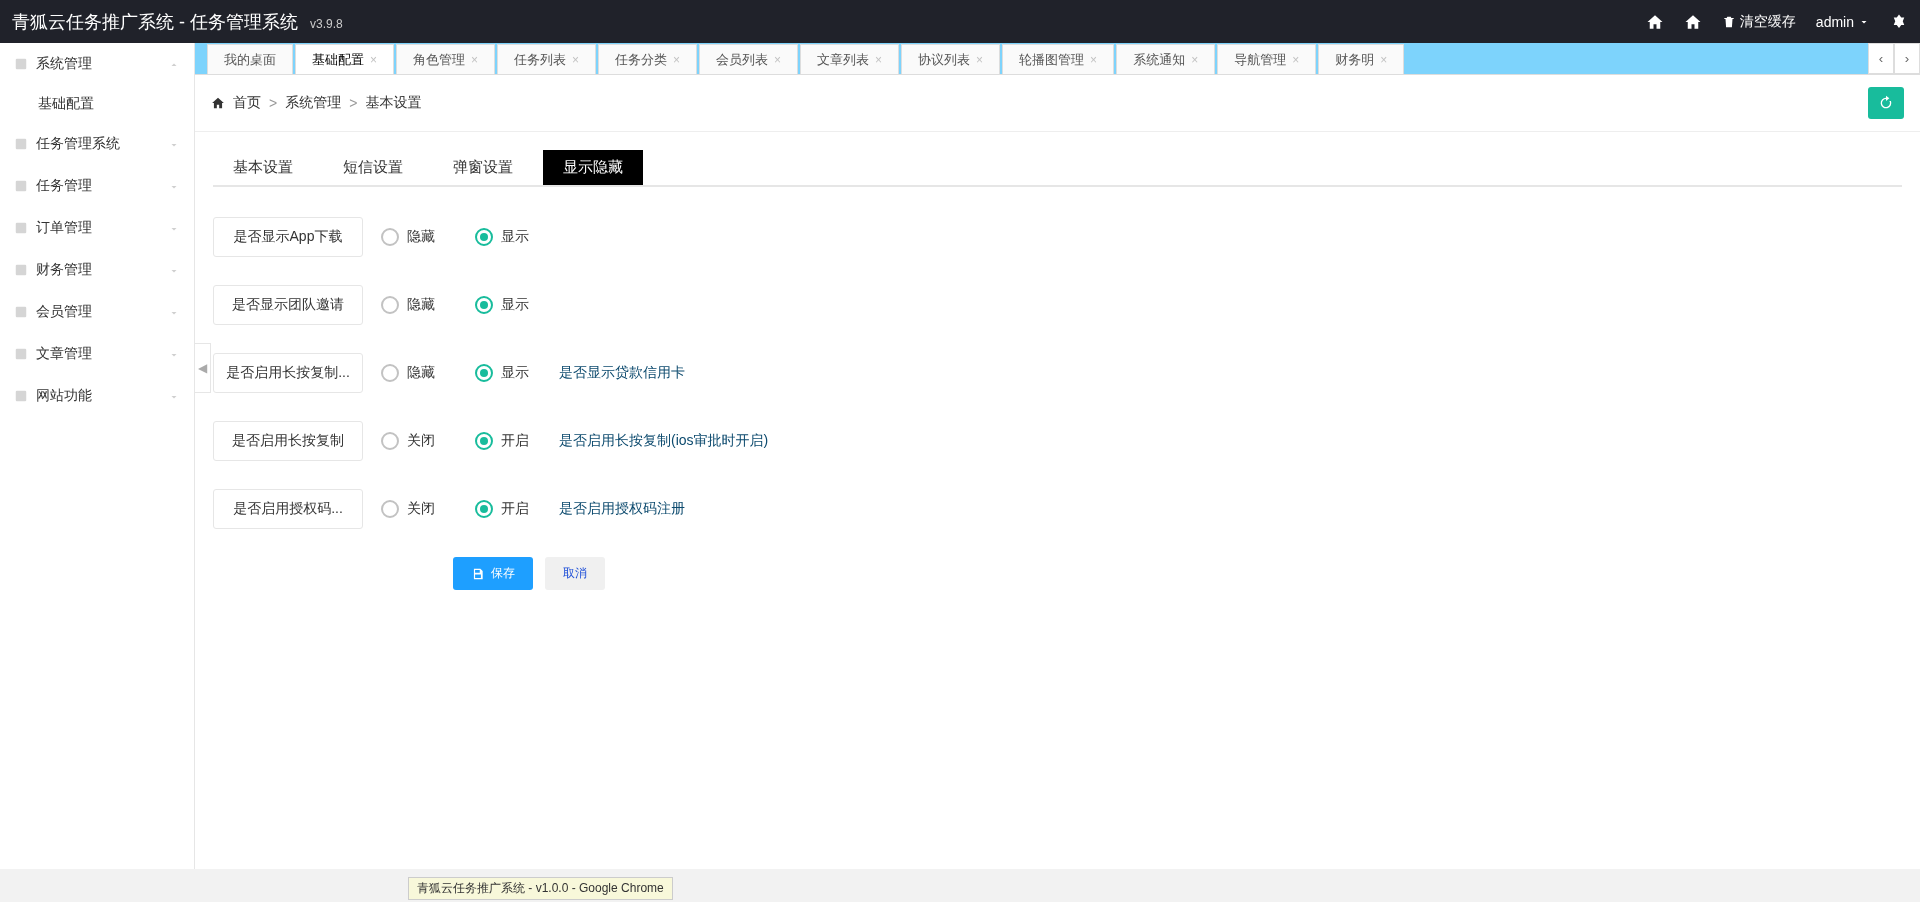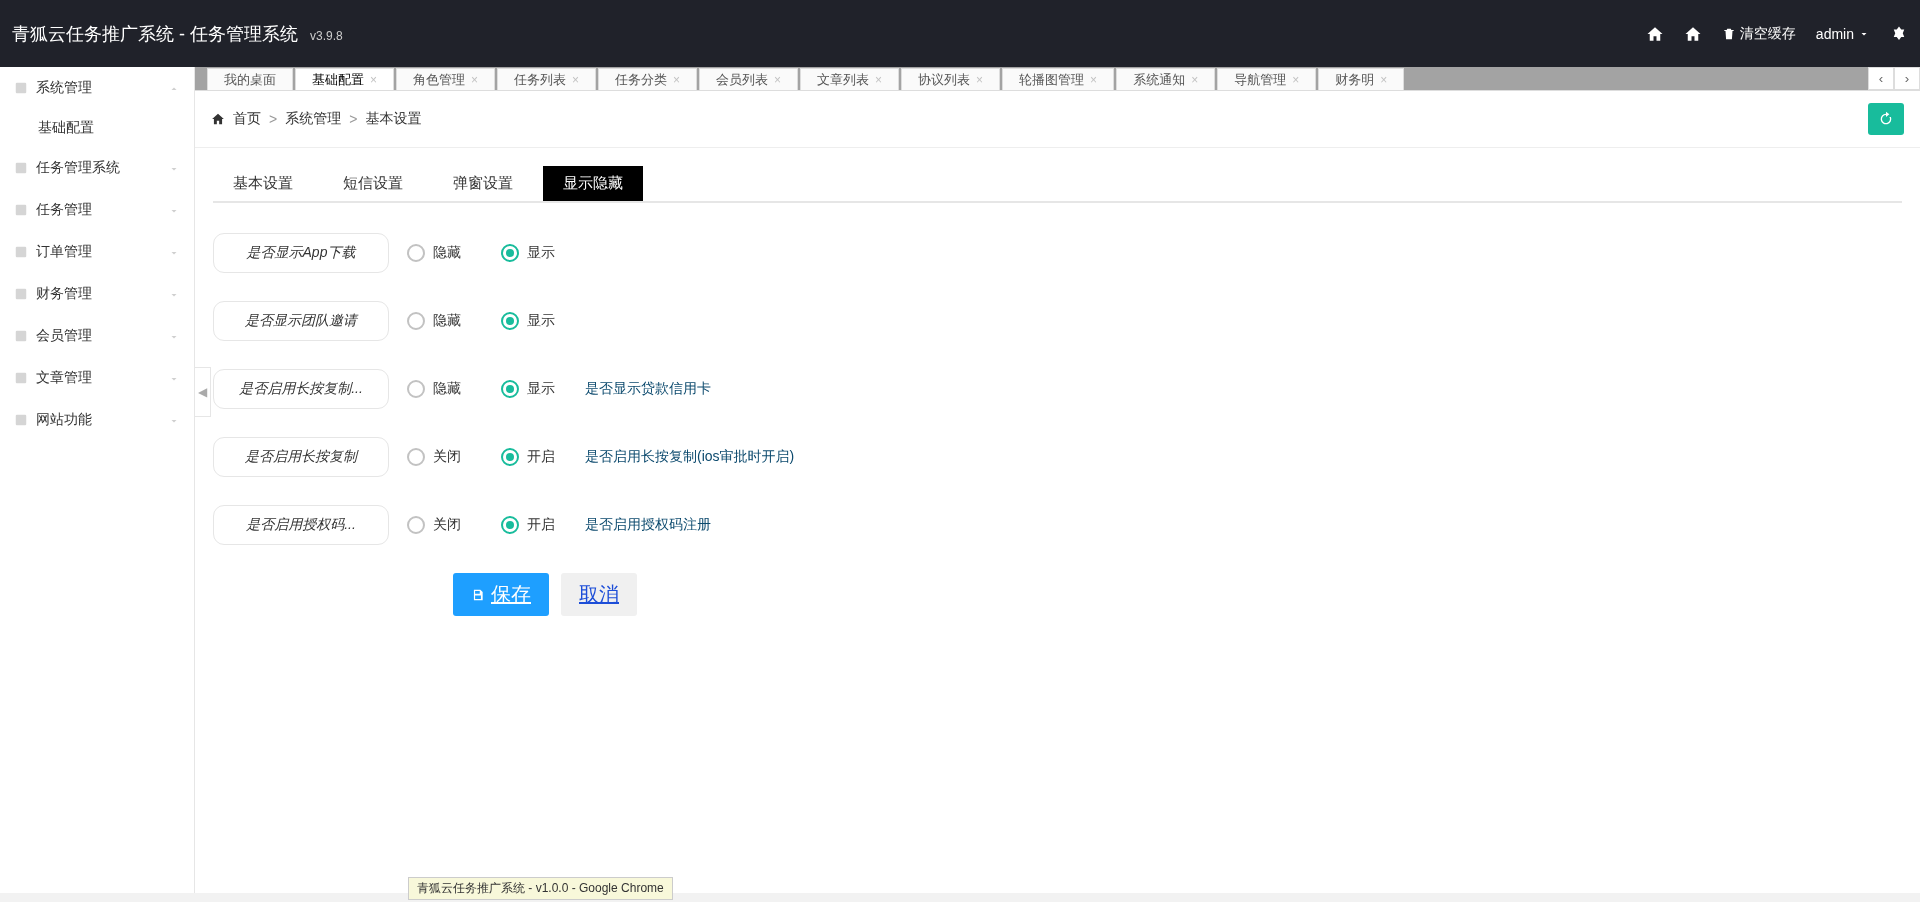--- a/index.html
+++ b/index.html
@@ -1,56 +1,56 @@
 <!DOCTYPE html>
 <html><head>
 <meta charset="utf-8">
 <style>
 * { box-sizing: border-box; margin: 0; padding: 0; }
 body { font-family: "Microsoft YaHei", Arial, sans-serif; font-size: 14px; color: #333; background: #f2f2f2; }
-.topbar { background: #20222a; color: #fff; height: 67px; display: flex; align-items: center; padding: 1px 12px; justify-content: space-between; }
+.topbar { background: #20222a; color: #fff; height: 43px; display: flex; align-items: center; padding: 1px 12px; justify-content: space-between; }
 .topbar-left { display: flex; align-items: baseline; gap: 8px; }
 .app-title { font-size: 18px; font-weight: 400; }
 .app-version { font-size: 12px; color: #ccc; margin-left: 4px; }
 .topbar-right { display: flex; align-items: center; gap: 20px; }
 .topbar-item { cursor: pointer; display: flex; align-items: center; gap: 4px; }
 .main-wrap { display: flex; height: calc(100vh - 52px - 24px); position: relative; }
 .sidebar { width: 195px; background: #fff; border-right: 1px solid #e6e6e6; overflow-y: auto; }
 .menu-item { display: flex; align-items: center; justify-content: space-between; padding: 12px 14px; cursor: pointer; color: #333; }
 .menu-item-left { display: flex; align-items: center; gap: 8px; }
 .menu-icon { width: 14px; height: 14px; opacity: .35; }
 .chevron { width: 12px; height: 12px; opacity: .4; }
 .submenu-item { padding: 10px 14px 10px 38px; color: #333; cursor: pointer; }
 .content { flex: 1; display: flex; flex-direction: column; background: #f2f2f2; min-width: 0; }
-.tabs-row { display: flex; align-items: stretch; height: 24px; background: #a3a3a3; border-bottom: 1px solid #ddd; position: relative; padding-left: 12px; }
+.tabs-row { display: flex; align-items: stretch; height: 32px; background: #7dd3fc; border-bottom: 1px solid #ddd; position: relative; padding-left: 12px; }
 .tabs-scroll { display: flex; overflow: hidden; flex: 1; }
 .tab { display: flex; align-items: center; gap: 6px; padding: 0 16px; background: #fafafa; border: 1px solid #ddd; border-bottom: none; margin-right: 2px; cursor: pointer; font-size: 13px; color: #555; white-space: nowrap; position: relative; top: 1px; }
 .tab.active { background: #fff; color: #000; border-bottom: 1px solid #fff; }
 .tab-close { color: #c2c2c2; font-size: 12px; }
 .tabs-nav { display: flex; }
 .tabs-nav button { width: 26px; border: 1px solid #ddd; background: #fff; cursor: pointer; color: #666; }
 .breadcrumb-bar { background: #fff; padding: 12px 16px; display: flex; align-items: center; justify-content: space-between; border-bottom: 1px solid #eee; }
 .breadcrumb { display: flex; align-items: center; gap: 8px; color: #333; }
 .breadcrumb .sep { color: #999; }
 .refresh-btn { background: #18bc9c; border: none; width: 36px; height: 32px; border-radius: 3px; cursor: pointer; display: flex; align-items: center; justify-content: center; }
 .page-body { background: #fff; margin: 0; padding: 18px; flex: 1; overflow: auto; }
 .sub-tabs { display: flex; border-bottom: 2px solid #e6e6e6; margin-bottom: 30px; }
 .sub-tab { padding: 8px 20px; margin-right: 10px; cursor: pointer; font-size: 15px; color: #333; font-weight: 500; }
 .sub-tab.active { background: #000; color: #fff; }
 .form-row { display: flex; align-items: center; margin-bottom: 28px; }
-.form-label { width: 176px; text-align: center; padding: 10px 8px; border: 1px solid #e6e6e6; border-radius: 11px; font-size: 14px; white-space: nowrap; overflow: hidden; text-overflow: ellipsis; margin-right: 18px; font-style: italic; }
+.form-label { width: 150px; text-align: center; padding: 10px 8px; border: 1px solid #e6e6e6; border-radius: 3px; font-size: 14px; white-space: nowrap; overflow: hidden; text-overflow: ellipsis; margin-right: 18px; }
 .radio-group { display: flex; gap: 40px; }
 .radio-opt { display: flex; align-items: center; gap: 8px; cursor: pointer; }
 .radio-circle { width: 18px; height: 18px; border: 2px solid #c2c2c2; border-radius: 50%; display: inline-flex; align-items: center; justify-content: center; }
 .radio-opt.checked .radio-circle { border-color: #18bc9c; }
 .radio-dot { width: 8px; height: 8px; background: #18bc9c; border-radius: 50%; display: none; }
 .radio-opt.checked .radio-dot { display: block; }
 .row-note { margin-left: 30px; color: #0c4a6e; }
 .btn-row { display: flex; gap: 12px; margin-left: 240px; margin-top: 10px; }
-.btn { padding: 8px 18px; border: none; border-radius: 3px; cursor: pointer; font-size: 20px; display: flex; align-items: center; gap: 6px; text-decoration: underline; }
+.btn { padding: 8px 18px; border: none; border-radius: 3px; cursor: pointer; font-size: 12px; display: flex; align-items: center; gap: 6px; }
 .btn-primary { background: #1e9fff; color: #fff; }
 .btn-default { background: #f0f0f0; color: #1d4ed8; }
 .sidebar-toggle { position: absolute; left: 195px; top: 300px; width: 16px; height: 50px; background: #fff; border: 1px solid #e6e6e6; border-left: none; display: flex; align-items: center; justify-content: center; cursor: pointer; color: #aaa; font-size: 12px; }
 .bottom-tooltip { position: fixed; bottom: 2px; left: 408px; background: #f8f8da; border: 1px solid #ccc; padding: 2px 8px; font-size: 12px; color: #333; }
 </style>
 </head>
 <body>
 
 <div class="topbar">
   <div class="topbar-left">

